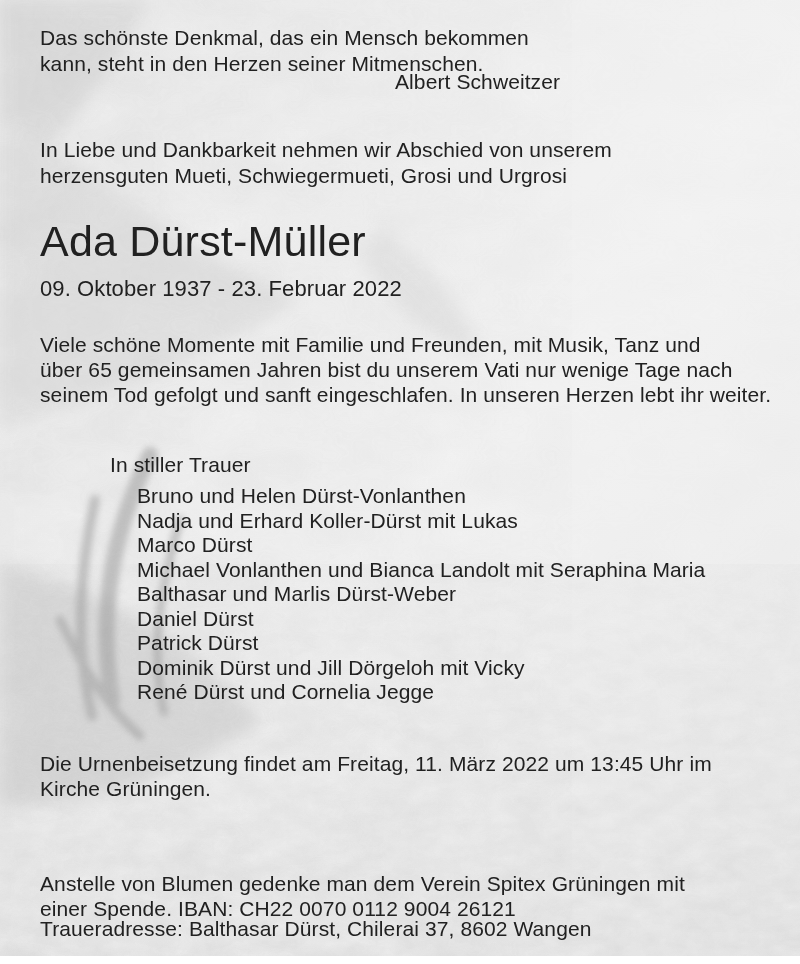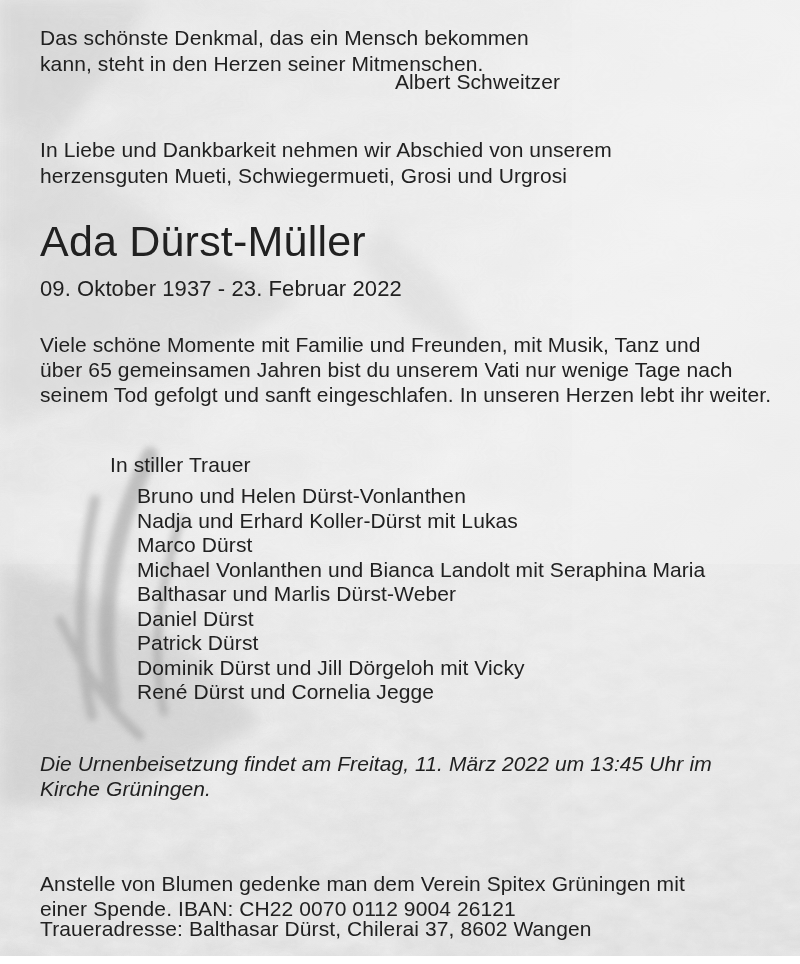--- a/index.html
+++ b/index.html
@@ -38,21 +38,21 @@
     font-size: 43px;
     line-height: 50px;
     font-weight: 400;
     margin: 0;
     letter-spacing: 0.2px;
   }
   .life-dates   { top: 276px; font-size: 22px; }
   .tribute      { top: 332px; line-height: 25px; }
   .trauer       { top: 452px; left: 110px; text-align: right; }
   .mourners     { top: 484px; left: 98px; line-height: 24.5px; margin-left: 39px; }
-  .service      { top: 751px; line-height: 25px; font-style: italic; }
+  .service      { top: 751px; line-height: 25px; }
   .donation     { top: 871px; line-height: 25px; }
   .address      { top: 916px; }
 </style>
 </head>
 <body>
 
 <div class="notice">
 
   <svg class="bg" viewBox="0 0 800 964" xmlns="http://www.w3.org/2000/svg" aria-hidden="true">
     <defs>

